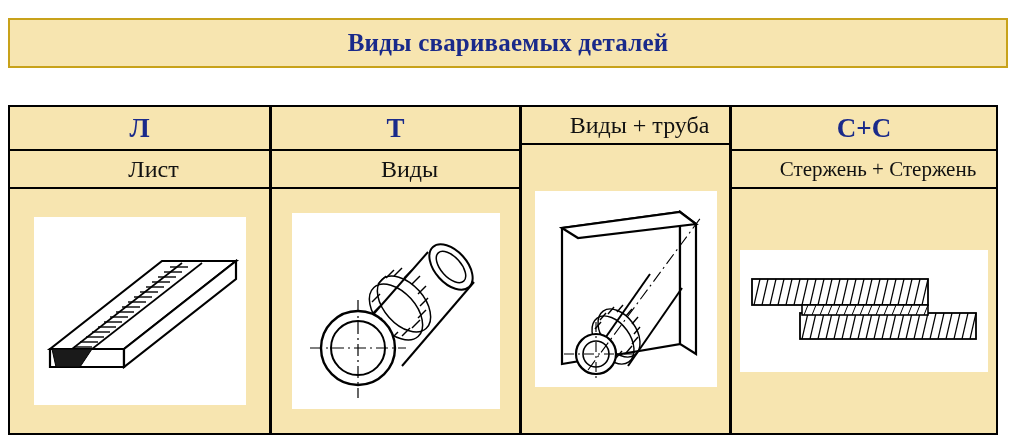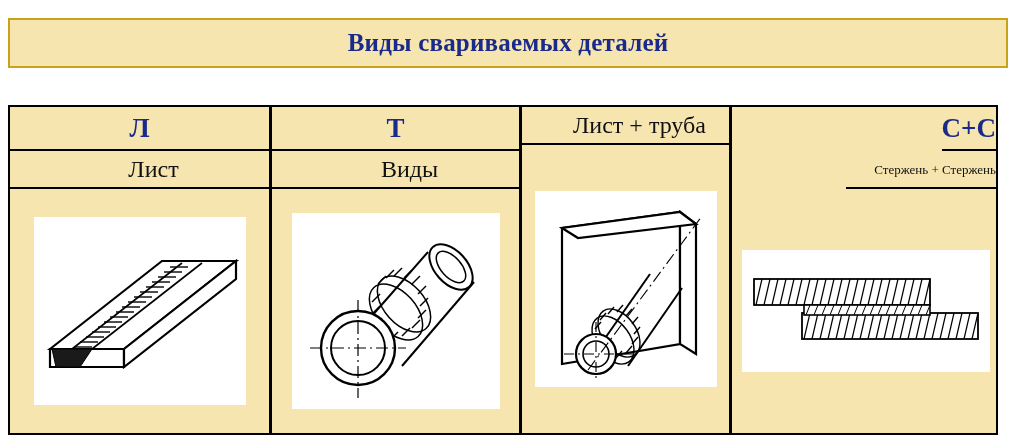--- a/index.html
+++ b/index.html
@@ -63,21 +63,21 @@
     display: flex;
     flex-direction: column;
     background: #f7e5b0;
   }
   .col:last-child {
     border-right: none;
   }
   .col-0 { width: 262px; }
   .col-1 { width: 250px; }
   .col-2 { width: 210px; }
-  .col-3 { width: 264px; align-items: flex-end; }
+  .col-3 { width: 264px; }
 
   .code-cell {
     height: 44px;
     display: flex;
     align-items: center;
     justify-content: center;
     border-bottom: 2px solid #000000;
     box-sizing: border-box;
   }
   .code-text {
@@ -97,21 +97,21 @@
     padding-left: 28px;
   }
   .name-text {
     font-family: "Liberation Serif", serif;
     font-size: 24px;
     color: #111111;
     line-height: 1;
     white-space: nowrap;
   }
   .name-text.small {
-    font-size: 13px;
+    font-size: 21px;
   }
   .fig-cell {
     flex: 1;
     display: flex;
     align-items: center;
     justify-content: center;
     padding: 6px;
     box-sizing: border-box;
   }
   .fig-box {
@@ -221,21 +221,21 @@
 
             <line x1="14" y1="132" x2="110" y2="132" stroke="#000000" stroke-width="1.2" stroke-dasharray="12,4,2,4"></line>
             <line x1="62" y1="84" x2="62" y2="182" stroke="#000000" stroke-width="1.2" stroke-dasharray="12,4,2,4"></line>
           </svg>
         </div>
       </div>
     </div>
 
     <div class="col col-2">
       <div class="name-cell">
-        <span class="name-text">Лист + труба</span>
+        <span class="name-text">Виды + труба</span>
       </div>
       <div class="fig-cell">
         <div class="fig-box fig-2">
           <svg width="176" height="190" viewBox="0 0 176 190">
 
             <polygon points="24,34 142,18 142,150 24,170" fill="#ffffff" stroke="#000000" stroke-width="2.2"></polygon>
             <polygon points="142,18 158,30 158,160 142,150" fill="#ffffff" stroke="#000000" stroke-width="2.2"></polygon>
             <polygon points="24,34 40,44 158,30 142,18" fill="#ffffff" stroke="#000000" stroke-width="2.2"></polygon>
 
             <path d="M56,160 L112,80" stroke="#000000" stroke-width="2" fill="none"></path>

